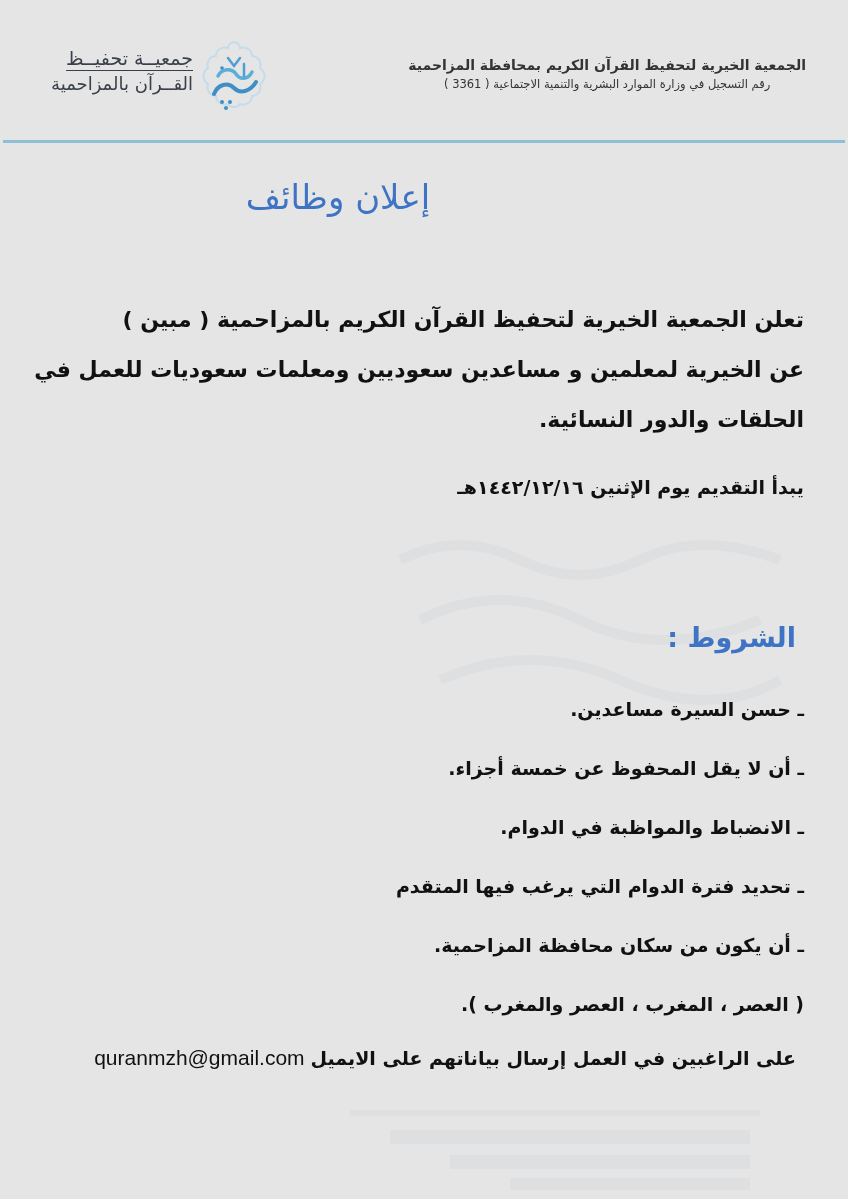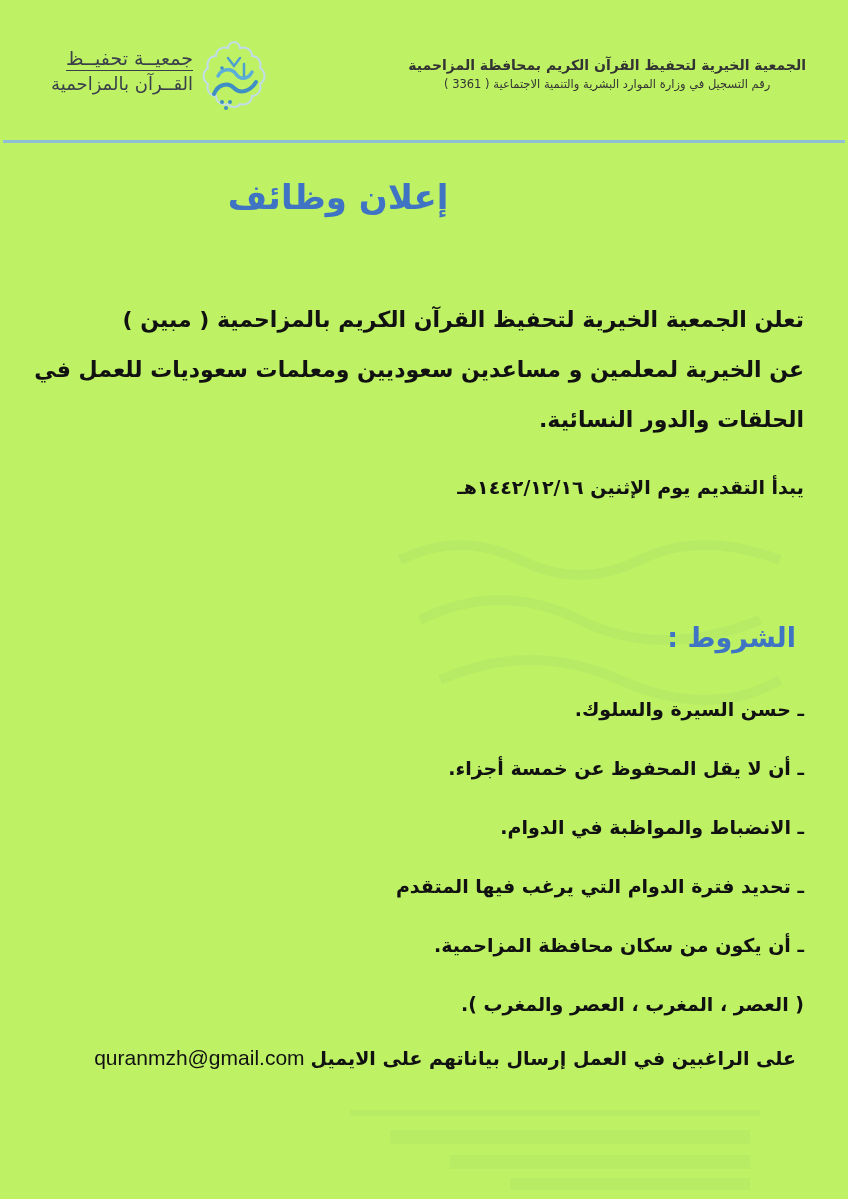--- a/index.html
+++ b/index.html
@@ -11,21 +11,21 @@
       width: 848px;
       height: 1199px;
       position: relative;
       overflow: hidden;
       font-family: "DejaVu Sans", sans-serif;
       color: #111111;
     }
     .page {
       position: absolute;
       inset: 0;
-      background: #bef264;
+      background: #e5e5e5;
     }
     
     .watermark {
       position: absolute;
       left: 380px;
       top: 520px;
       width: 420px;
       height: 200px;
       opacity: 0.035;
       pointer-events: none;
@@ -115,21 +115,21 @@
     
     .title {
       position: absolute;
       left: 0;
       width: 676px;
       top: 172px;
       text-align: center;
       direction: rtl;
       color: #3f73c4;
       font-size: 34px;
-      font-weight: bold;
+      font-weight: normal;
       line-height: 50px;
     }
 
     
     .content {
       position: absolute;
       right: 44px;
       left: 30px;
       direction: rtl;
       text-align: right;
@@ -251,21 +251,21 @@
     <div>الحلقات والدور النسائية.</div>
   </div>
 
   <div class="content dates">
     <div>يبدأ التقديم يوم الإثنين ١٤٤٢/١٢/١٦هـ</div>
   </div>
 
   <h2 class="cond-heading" style="margin:0;">الشروط :</h2>
 
   <ul class="content conditions">
-    <li>ـ حسن السيرة والسلوك.</li>
+    <li>ـ حسن السيرة مساعدين.</li>
     <li>ـ أن لا يقل المحفوظ عن خمسة أجزاء.</li>
     <li>ـ الانضباط والمواظبة في الدوام.</li>
     <li>ـ تحديد فترة الدوام التي يرغب فيها المتقدم</li>
     <li>ـ أن يكون من سكان محافظة المزاحمية.</li>
     <li>( العصر ، المغرب ، العصر والمغرب ).</li>
   </ul>
 
   <div class="contact">
     <span class="contact-text">على الراغبين في العمل إرسال بياناتهم على الايميل</span>
     <span> </span>

